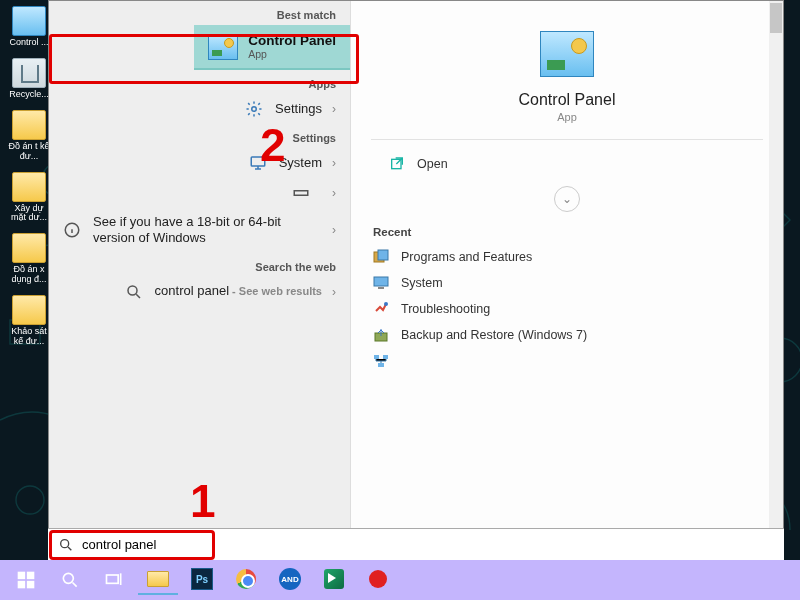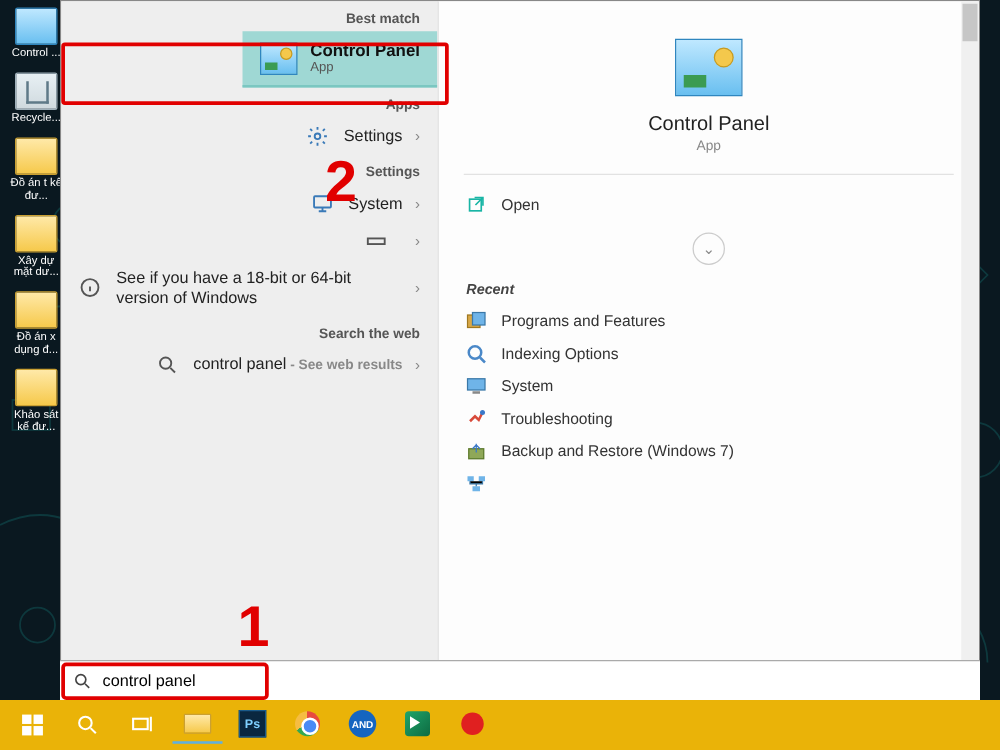--- a/index.html
+++ b/index.html
@@ -48,40 +48,40 @@
 
   .annotation { position:absolute; color:#e10000; font-weight:900; font-family:Arial,sans-serif; }
   .ann2 { left:260px; top:118px; font-size:46px; }
   .ann1 { left:190px; bottom:72px; font-size:46px; }
   .preview { text-align:center; padding:30px 20px 10px; }
   .preview .big-ic { width:54px; height:46px; margin:0 auto 14px; background:linear-gradient(#bfe8ff,#69bff0); border:1px solid #2f86bf; position:relative; }
   .preview .big-ic::after{content:"";position:absolute;right:6px;top:6px;width:14px;height:14px;border-radius:50%;background:#f4c84c;border:1px solid #c79a1f;}
   .preview .big-ic::before{content:"";position:absolute;left:6px;bottom:6px;width:18px;height:10px;background:#3b9b52;}
   .preview h3 { font-size:16px; font-weight:400; color:#222; }
   .preview .psub { font-size:11px; color:#888; margin-top:2px; }
-  .action-row { display:flex; align-items:center; padding:10px 22px; font-size:12.5px; color:#333; cursor:pointer; }
+  .action-row { display:flex; align-items:center; padding:10px 38px; font-size:12.5px; color:#333; cursor:pointer; }
   .action-row .aic { width:16px; height:16px; margin-right:12px; color:#19b5a5; }
   .expand { text-align:center; padding:4px 0 10px; }
   .expand .circ { width:26px; height:26px; border:1px solid #ccc; border-radius:50%; display:inline-flex; align-items:center; justify-content:center; color:#888; font-size:12px; }
-  .recent-label { font-size:11.5px; font-weight:600; color:#444; padding:4px 22px 6px;font-style:italic; }
+  .recent-label { font-size:11.5px; font-weight:600; color:#444; padding:4px 22px 6px; }
   .recent-item { display:flex; align-items:center; padding:5px 22px; font-size:12.5px; color:#333; cursor:pointer; }
   .recent-item .ric { width:16px; height:16px; margin-right:12px; flex:none; }
   .ric svg{width:16px;height:16px;}
 
   .search-box {
     position:absolute; left:48px; bottom:40px; width:736px; height:32px;
     background:#fff; display:flex; align-items:center; padding:0 10px;
     border-top:1px solid #aaa;
   }
   .search-box .sic { width:16px; height:16px; margin-right:8px; color:#444; }
   .search-box input { border:none; outline:none; font-size:13px; flex:1; background:transparent; }
 
   .taskbar {
     position:absolute; left:0; bottom:0; width:800px; height:40px;
-    background:#eab308; display:flex; align-items:center; padding:0 4px;
+    background:#c4b5fd; display:flex; align-items:center; padding:0 4px;
   }
   .tb-item { width:44px; height:40px; display:flex; align-items:center; justify-content:center; cursor:pointer; }
   .tb-item svg { width:20px; height:20px; }
   .tb-app { width:40px; height:30px; margin:0 2px; display:flex; align-items:center; justify-content:center; border-bottom:2px solid transparent; cursor:pointer;}
   .tb-app.active { border-bottom-color:#5fb0e0; }
   .chrome-ic{width:20px;height:20px;border-radius:50%;background:conic-gradient(#e84a3f 0 120deg,#33a852 120deg 240deg,#f6bd42 240deg 360deg);position:relative;}
   .chrome-ic::after{content:"";position:absolute;left:5px;top:5px;width:10px;height:10px;border-radius:50%;background:#4a8af4;border:2px solid #fff;}
   .ps-ic{width:22px;height:22px;background:#0a2740;color:#7fd0ff;font-size:10px;font-weight:700;display:flex;align-items:center;justify-content:center;border:1px solid #1a5a8a;}
   .rec-ic{width:18px;height:18px;border-radius:50%;background:#e02020;}
   .fil-ic{width:20px;height:20px;background:linear-gradient(135deg,#1fa56a,#0e6b42);border-radius:3px;position:relative;}
@@ -224,27 +224,20 @@
       <div class="recent-label">Recent</div>
       <div class="recent-item">
           <span class="ric"><svg viewBox="0 0 16 16">
               <rect x="1" y="3" width="10" height="10" fill="#d8a848" stroke="#a07820"></rect>
               <rect x="5" y="1" width="10" height="10" fill="#6fb4e8" stroke="#3a78a8"></rect>
             </svg></span>
           <span>Programs and Features</span>
         </div>
       <div class="recent-item">
           <span class="ric"><svg viewBox="0 0 16 16">
-              <circle cx="7" cy="7" r="5" fill="none" stroke="#4a88c8" stroke-width="2"></circle>
-              <path d="M11 11l4 4" stroke="#4a88c8" stroke-width="2"></path>
-            </svg></span>
-          <span>Indexing Options</span>
-        </div>
-      <div class="recent-item">
-          <span class="ric"><svg viewBox="0 0 16 16">
               <rect x="1" y="2" width="14" height="9" fill="#6fb4e8" stroke="#3a78a8"></rect>
               <rect x="5" y="12" width="6" height="2" fill="#888"></rect>
             </svg></span>
           <span>System</span>
         </div>
       <div class="recent-item">
           <span class="ric"><svg viewBox="0 0 16 16">
               <path d="M3 10l4-4 3 3 3-6" stroke="#d84a3a" stroke-width="2" fill="none"></path>
               <circle cx="13" cy="3" r="2" fill="#3a78c8"></circle>
             </svg></span>

